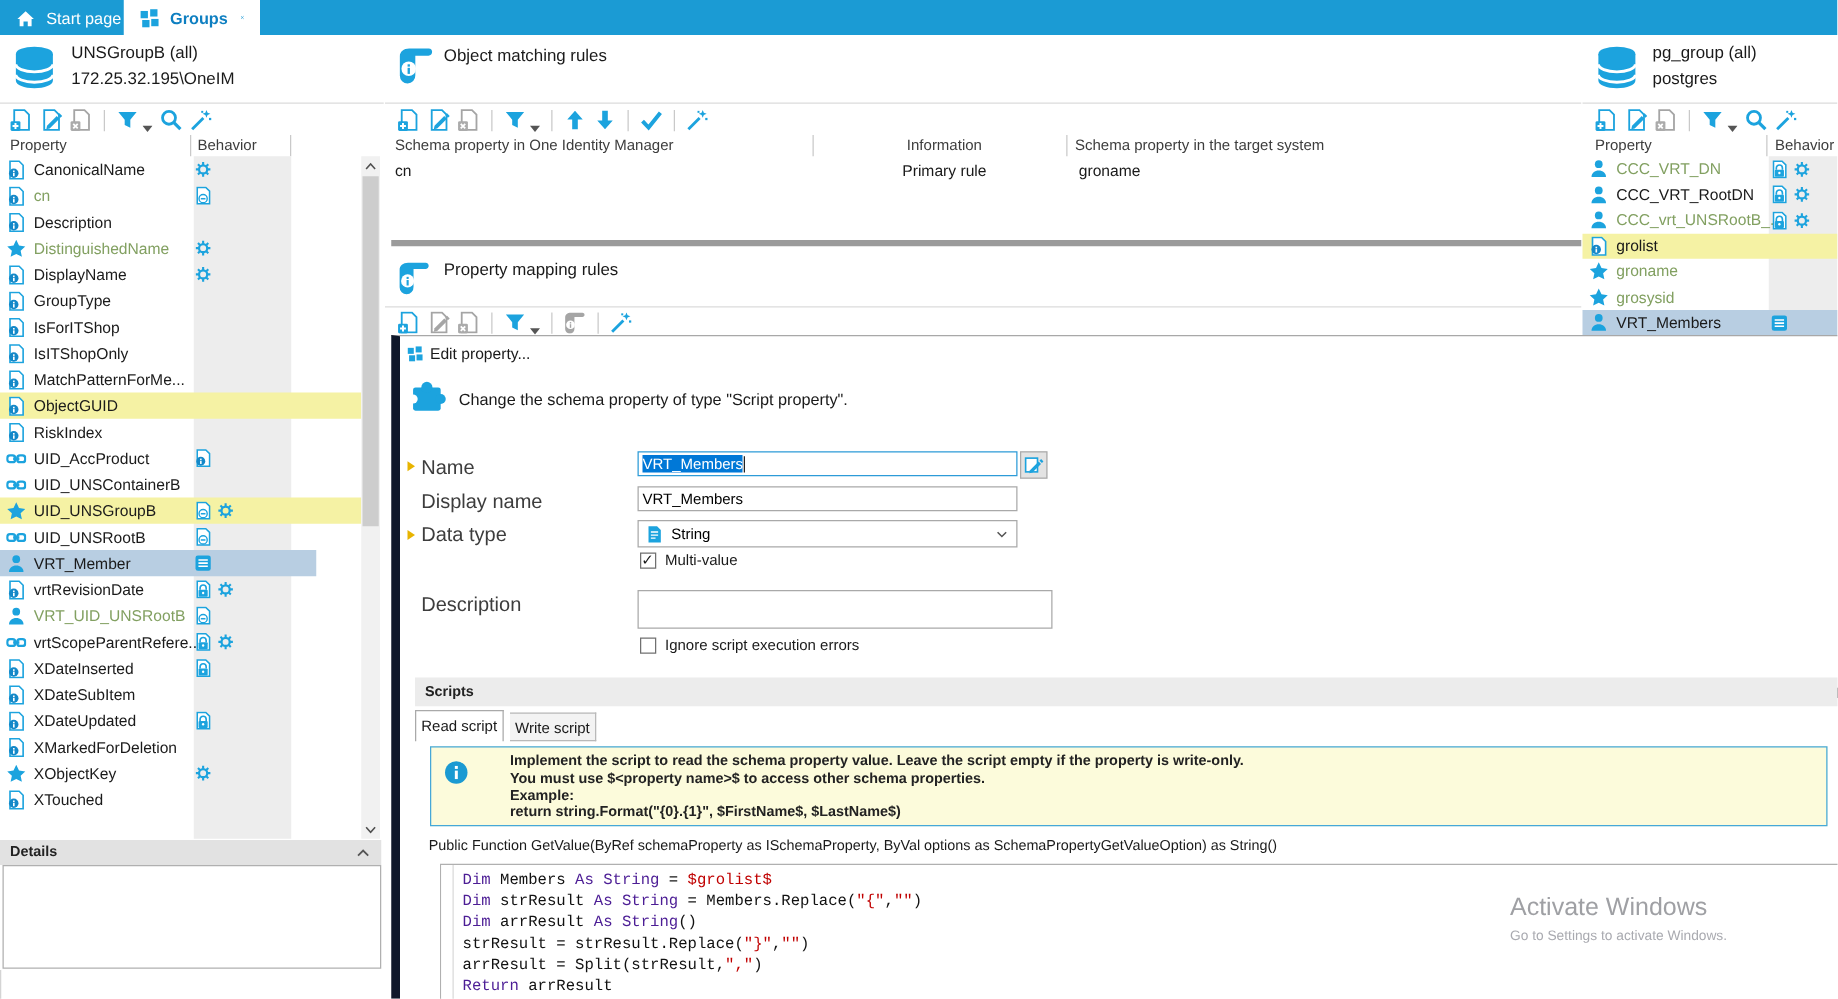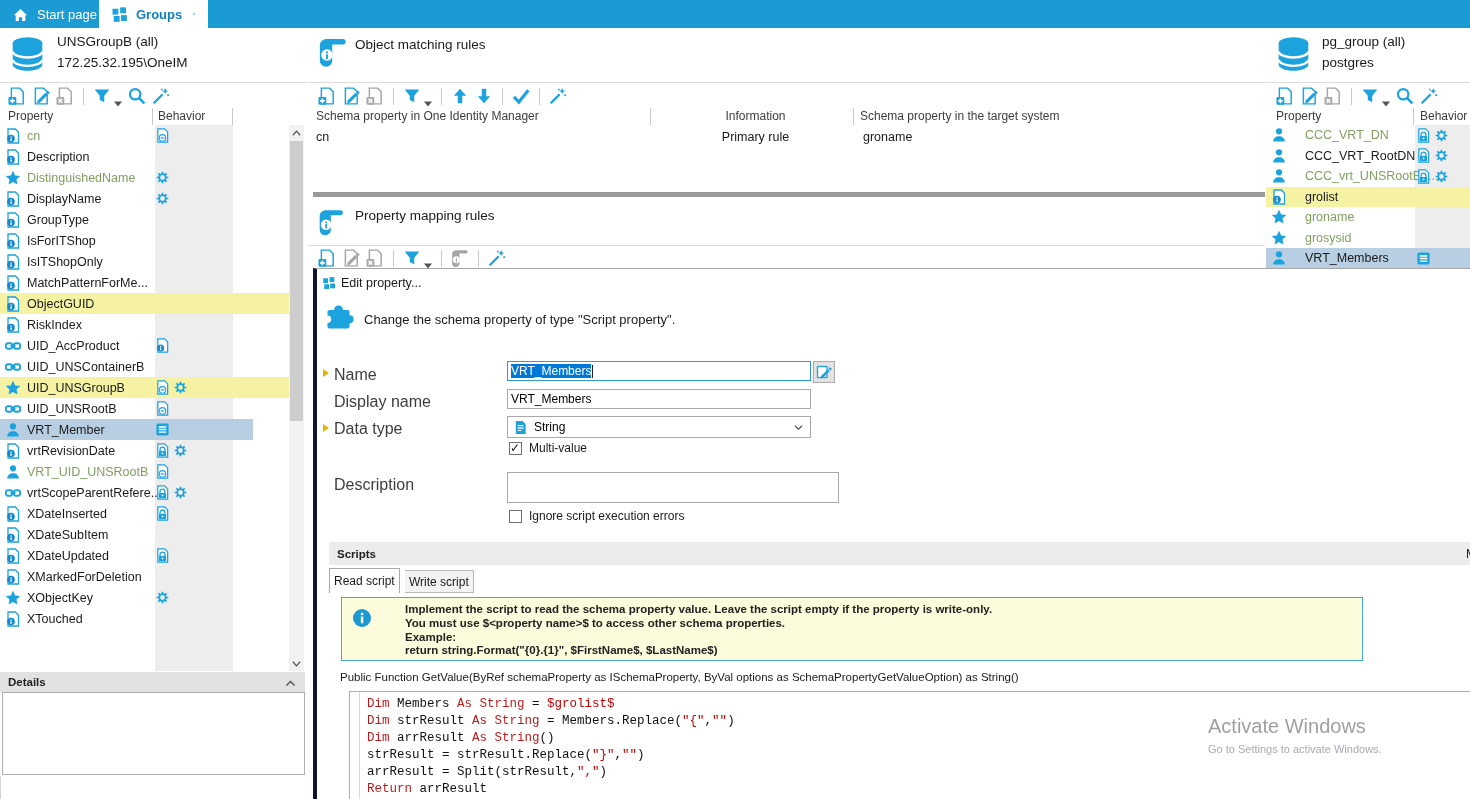--- a/index.html
+++ b/index.html
@@ -31,21 +31,21 @@
   .tbtn.caret { width:8px; height:6px; margin-left:-3px; align-self:center; }
   .tsep { width:1px; height:17px; background:#C9C9C9; margin:0 3px; }
 
   .colhdr { position:absolute; font-size:12px; color:#3d3d3d; white-space:nowrap; }
   .vtick { position:absolute; width:1px; height:17px; background:#C9C9C9; }
 
   
   .rows { position:absolute; }
   .stripe { position:absolute; background:#EDEDED; }
   .prow { position:relative; height:21px; display:flex; align-items:center; padding-left:5px; }
-  #pane-right .prow { height:20.5px;gap:12px; }
+  #pane-right .prow { height:20.5px; }
   .prow::before { content:""; position:absolute; left:0; top:0; bottom:0; width:0; }
   .prow.hl-yellow::before { width:100%; background:#F5F2A4; }
   .prow.hl-sel-left::before { width:253px; background:#B8CEE2; }
   .prow.hl-sel-full::before { width:100%; background:#B8CEE2; }
   .picon { width:16px; height:16px; margin-right:6px; flex:none; position:relative; }
   .plabel { font-size:12.5px; color:#1a1a1a; white-space:nowrap; position:relative; }
   .plabel.green { color:#82A061; }
   .bcell { position:absolute; top:0; height:100%; display:flex; align-items:center; gap:3px; }
   .bcell.left { left:155px; } .bcell.right { left:150px; }
   .bicon { width:15px; height:15px; display:inline-block; }
@@ -62,21 +62,21 @@
   #details-box { position:absolute; left:2px; top:664px; width:303px; height:83px; background:#fff; border:1px solid #B0B0B0; }
 
   
   #match-row  { position:absolute; font-size:12.5px; color:#1a1a1a; }
 
   
   #splitter { position:absolute; left:5px; top:164px; width:952px; height:5px; background:#9B9B9B; }
 
   
   #edit-panel { position:absolute; left:313px; top:268px; width:1157px; height:531px;
-    background:#fff; border-left:4px solid #0f172a; border-top:1px solid #A8A8A8; }
+    background:#fff; border-left:7px solid #0f172a; border-top:1px solid #A8A8A8; }
   #edit-hdr { position:absolute; left:24px; top:7px; font-size:12.5px; color:#1a1a1a; }
   #edit-sub { position:absolute; left:47px; top:43px; font-size:13px; color:#1a1a1a; }
   .flabel { position:absolute; left:17px; font-size:16px; color:#3d3d3d; }
   .req-arrow { position:absolute; left:6px; width:0; height:0; border-left:6px solid #E8B400;
     border-top:4px solid transparent; border-bottom:4px solid transparent; }
   .inputbox { position:absolute; left:190px; width:304px; height:20px; background:#fff;
     border:1px solid #A9A9A9; font-size:12px; display:flex; align-items:center; padding:0 3px; }
   #name-input { border:1px solid #2D9BD8; }
   #name-input .selected { background:#0078D7; color:#fff; }
   #name-input .caretbar { width:1px; height:13px; background:#222; margin-left:1px; }
@@ -93,32 +93,32 @@
   
   #scripts-bar { position:absolute; left:12px; top:273px; width:1145px; height:23px; background:#ECECEC;
     display:flex; align-items:center; padding:0 8px; }
   #scripts-bar .lbl { font-size:11.5px; font-weight:bold; color:#222; }
   #scripts-export { width:17px; height:17px; margin-left:1072px; }
   #scripts-m { font-size:12px; color:#1a1a1a; margin-left:18px; }
   .stab { position:absolute; top:299px; height:25px; font-size:12px; color:#1a1a1a;
     display:flex; align-items:center; padding:0 4px; }
   #tab-read  { left:12px;  background:#fff; border:1px solid #A9A9A9; border-bottom:none; z-index:2; }
   #tab-write { left:88px; top:301px; height:23px; background:#F3F3F3; border:1px solid #B9B9B9; border-left:none;align-items:center; }
-  #info-box { position:absolute; left:24px; top:328px; width:1022px; height:64px;
+  #info-box { position:absolute; left:24px; top:328px; width:1118px; height:64px;
     background:#FCFBDB; border:1px solid #45A8D8; }
   #info-icon { position:absolute; left:10px; top:10px; width:20px; height:20px; }
   #info-lines { position:absolute; left:63px; top:5px; }
   #info-lines div { font-size:11.5px; font-weight:600; color:#222; line-height:13.8px; white-space:nowrap; }
   #signature { position:absolute; left:23px; top:402px; font-size:11.5px; color:#1a1a1a; white-space:nowrap; }
   #code-box { position:absolute; left:32px; top:422px; width:1125px; height:112px;
     background:#fff; border:1px solid #B0B0B0; }
   #code-gutter { position:absolute; left:0; top:0; width:10px; height:100%; border-right:1px solid #DADADA; background:#fff; }
   #code-lines { position:absolute; left:17px; top:4px; font-family:"Liberation Mono", monospace; font-size:12.5px; }
   #code-lines div { line-height:17px; white-space:pre; }
-  #code-lines .k { color:#b91c1c; } #code-lines .n { color:#111; } #code-lines .s { color:#C00000; }
+  #code-lines .k { color:#4c1d95; } #code-lines .n { color:#111; } #code-lines .s { color:#C00000; }
 
   
   #watermark { position:absolute; left:1208px; top:715px; z-index:9; pointer-events:none; }
   #watermark .l1 { font-size:20px; color:#9FA0A4; }
   #watermark .l2 { font-size:11px; color:#A9AAB0; margin-top:5px; }
 </style>
 </head>
 <body>
 
 <div id="tabbar">
@@ -186,20 +186,35 @@
           <rect x="13.5" y="6.5" width="1.6" height="1.6" fill="#1CA3DE"></rect>
           <rect x="8" y="1.5" width="1.4" height="1.4" fill="#1CA3DE"></rect>
         </svg></span>
     </div>
   <div class="colhdr" style="left:8px;top:81px;">Property</div>
   <div class="colhdr" style="left:158px;top:81px;">Behavior</div>
   <div class="vtick" style="left:152px;top:80px;"></div>
   <div class="vtick" style="left:232px;top:80px;"></div>
   <div class="stripe" style="left:155px;top:97px;width:78px;height:546px;"></div>
   <div class="rows" style="left:0;top:97px;width:289px;">
+      <div class="prow">
+        <span class="picon"><svg viewBox="0 0 16 16" width="100%" height="100%">
+            <path d="M3 1h7.3L13.5 4.2V15H3z" fill="#fff" stroke="#1CA3DE" stroke-width="1.3"></path>
+            <circle cx="6" cy="10.6" r="3.8" fill="#1488C8"></circle>
+            <rect x="5.4" y="8.4" width="1.3" height="1.3" fill="#fff"></rect>
+            <rect x="5.4" y="10.3" width="1.3" height="2.7" fill="#fff"></rect>
+          </svg></span>
+        <span class="plabel">CanonicalName</span>
+        <span class="bcell left">
+          <span class="bicon"><svg viewBox="0 0 16 16" width="100%" height="100%">
+              <path d="M8 1.8v2.4M8 11.8v2.4M1.8 8h2.4M11.8 8h2.4M3.6 3.6l1.7 1.7M10.7 10.7l1.7 1.7M12.4 3.6l-1.7 1.7M5.3 10.7l-1.7 1.7" stroke="#1CA3DE" stroke-width="1.8"></path>
+              <circle cx="8" cy="8" r="3.5" fill="none" stroke="#1CA3DE" stroke-width="1.9"></circle>
+            </svg></span>
+        </span>
+      </div>
       <div class="prow">
         <span class="picon"><svg viewBox="0 0 16 16" width="100%" height="100%">
             <path d="M3 1h7.3L13.5 4.2V15H3z" fill="#fff" stroke="#1CA3DE" stroke-width="1.3"></path>
             <circle cx="6" cy="10.6" r="3.8" fill="#1488C8"></circle>
             <rect x="5.4" y="8.4" width="1.3" height="1.3" fill="#fff"></rect>
             <rect x="5.4" y="10.3" width="1.3" height="2.7" fill="#fff"></rect>
           </svg></span>
         <span class="plabel green">cn</span>
         <span class="bcell left">
           <span class="bicon"><svg viewBox="0 0 16 16" width="100%" height="100%">

